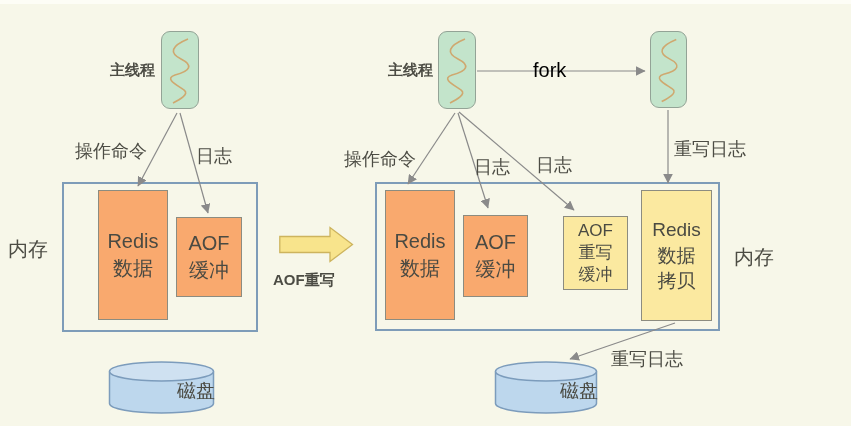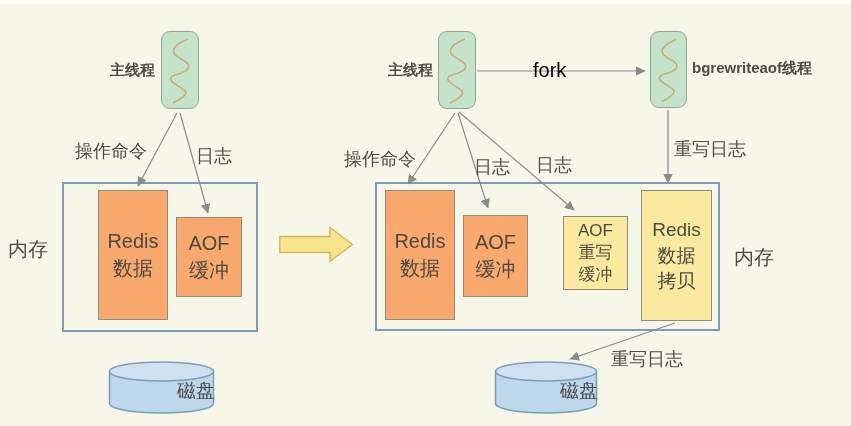--- a/index.html
+++ b/index.html
@@ -105,35 +105,35 @@
 
   <svg class="disk l-disk" width="107" height="54" viewBox="0 0 107 54">
     <path d="M1.5 10.5 v32 a52 9.5 0 0 0 104 0 v-32" fill="#bdd7ed" stroke="#7c9cbc" stroke-width="1.5"></path>
     <ellipse cx="53.5" cy="10.5" rx="52" ry="9.5" fill="#cfe1f1" stroke="#7c9cbc" stroke-width="1.5"></ellipse>
   </svg>
   <div class="disk-label l-disk-label">磁盘</div>
 
   <svg class="m-arrow" width="75" height="37" viewBox="0 0 75 37">
     <polygon points="0.8,10.5 51,10.5 51,1.5 73.5,18.5 51,35.5 51,26.5 0.8,26.5" fill="#f8e48c" stroke="#cdb45e" stroke-width="1.3"></polygon>
   </svg>
+  <div class="label f19 m-arrow-label">AOF重写</div>
 
 
   <div class="label f19 r-thread-label">主线程</div>
   <div class="thread-rect r-thread-rect">
     <svg width="34" height="72" viewBox="0 0 34 72">
       <path d="M25 5 C 8 12, 6 19, 18 25 C 30 31, 28 37, 12 41 C 0 45, 16 52, 21 56 C 27 60, 16 66, 10 69" fill="none" stroke="#cfa86f" stroke-width="1.6"></path>
     </svg>
   </div>
   <div class="label f20 fork-label">fork</div>
   <div class="thread-rect r-bg-rect">
     <svg width="33" height="71" viewBox="0 0 34 72">
       <path d="M25 5 C 8 12, 6 19, 18 25 C 30 31, 28 37, 12 41 C 0 45, 16 52, 21 56 C 27 60, 16 66, 10 69" fill="none" stroke="#cfa86f" stroke-width="1.6"></path>
     </svg>
   </div>
-  <div class="label f19 r-bg-label">bgrewriteaof线程</div>
   <div class="label f18 r-rwlog-top">重写日志</div>
 
   <div class="label f18 r-cmd-label">操作命令</div>
   <div class="label f18 r-log1-label">日志</div>
   <div class="label f18 r-log2-label">日志</div>
 
   <div class="mem-box r-mem-box"></div>
   <div class="label f20 r-mem-label">内存</div>
   <div class="inner-box orange r-redis-box">Redis
 数据</div>

